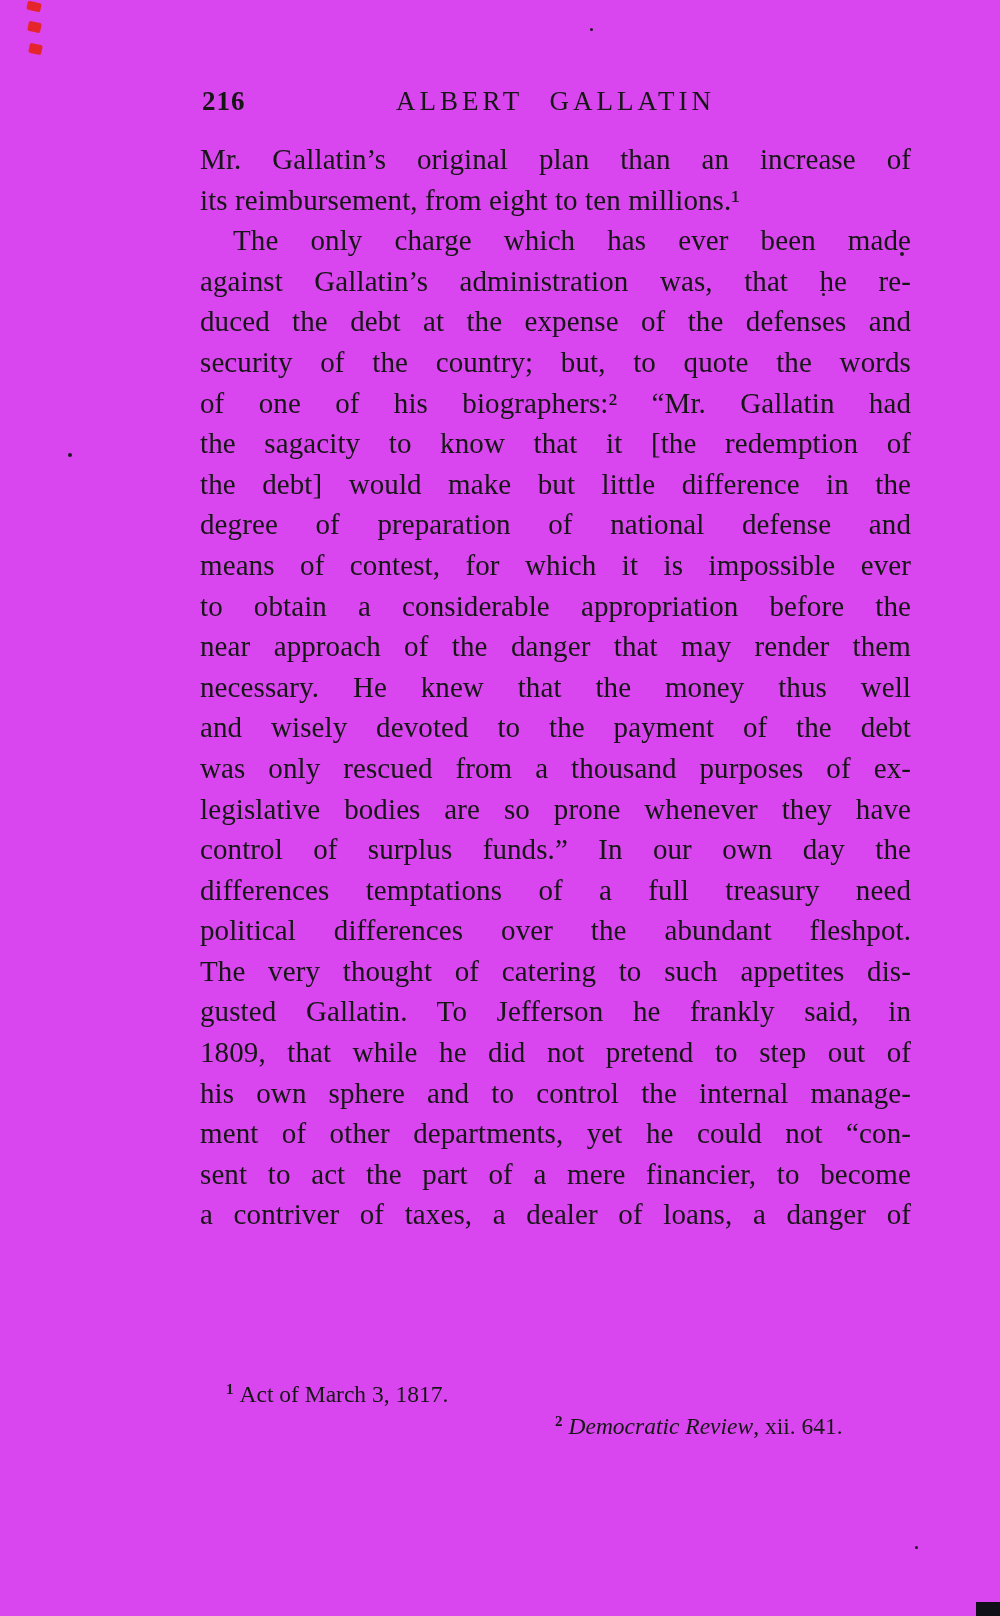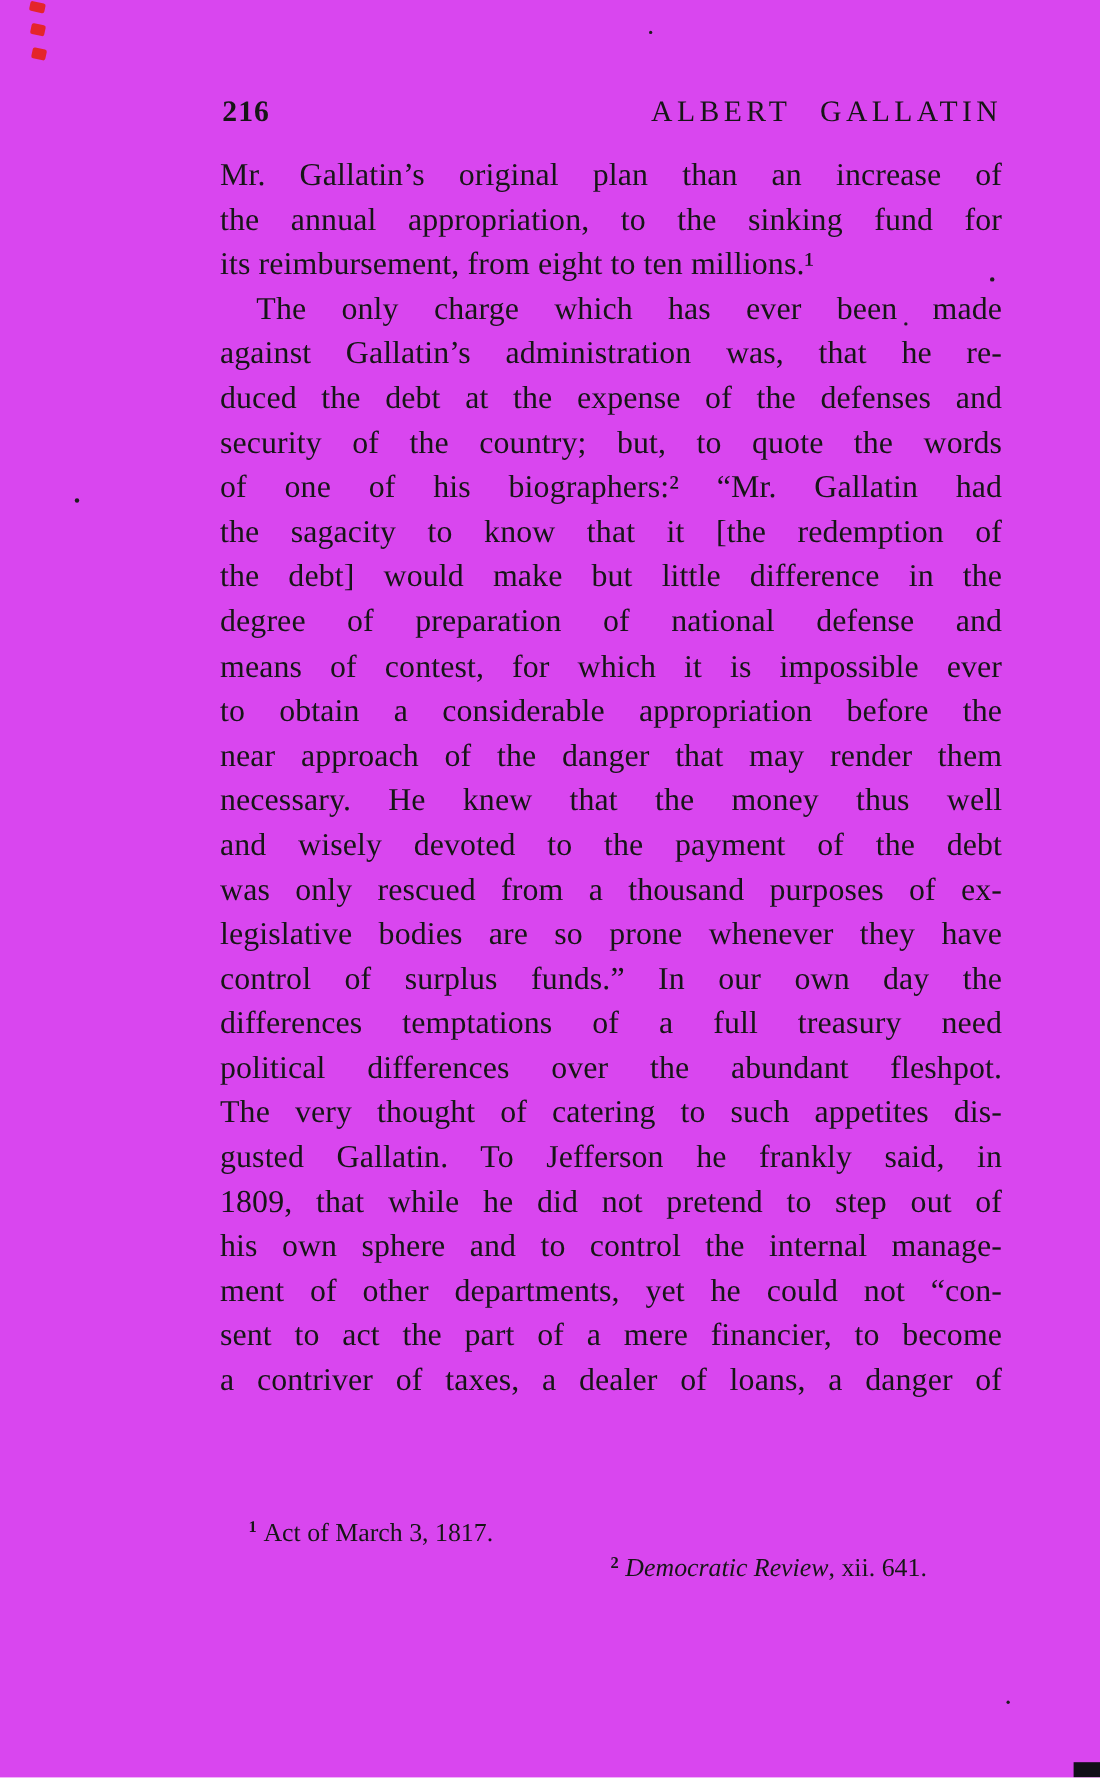--- a/index.html
+++ b/index.html
@@ -30,21 +30,21 @@
     top: 0;
     font-size: 27px;
     font-weight: bold;
     letter-spacing: 1px;
   }
   #head-title {
     position: absolute;
     left: 0;
     right: 0;
     top: 0;
-    text-align: right;
+    text-align: center;
     font-size: 27px;
     letter-spacing: 4px;
     word-spacing: 16px;
   }
   
   #body-text {
     position: absolute;
     left: 200px;
     top: 139px;
     width: 711px;
@@ -101,21 +101,20 @@
 
 <div id="page">
 
   <div id="running-head">
     <span id="page-number">216</span>
     <span id="head-title">ALBERT GALLATIN</span>
   </div>
 
   <div id="body-text">
       <div class="line">Mr. Gallatin’s original plan than an increase of</div>
-      <div class="line">the annual appropriation, to the sinking fund for</div>
       <div class="line para-end">its reimbursement, from eight to ten millions.¹</div>
       <div class="line indent">The only charge which has ever been made</div>
       <div class="line">against Gallatin’s administration was, that he re-</div>
       <div class="line">duced the debt at the expense of the defenses and</div>
       <div class="line">security of the country; but, to quote the words</div>
       <div class="line">of one of his biographers:² “Mr. Gallatin had</div>
       <div class="line">the sagacity to know that it [the redemption of</div>
       <div class="line">the debt] would make but little difference in the</div>
       <div class="line">degree of preparation of national defense and</div>
       <div class="line">means of contest, for which it is impossible ever</div>

